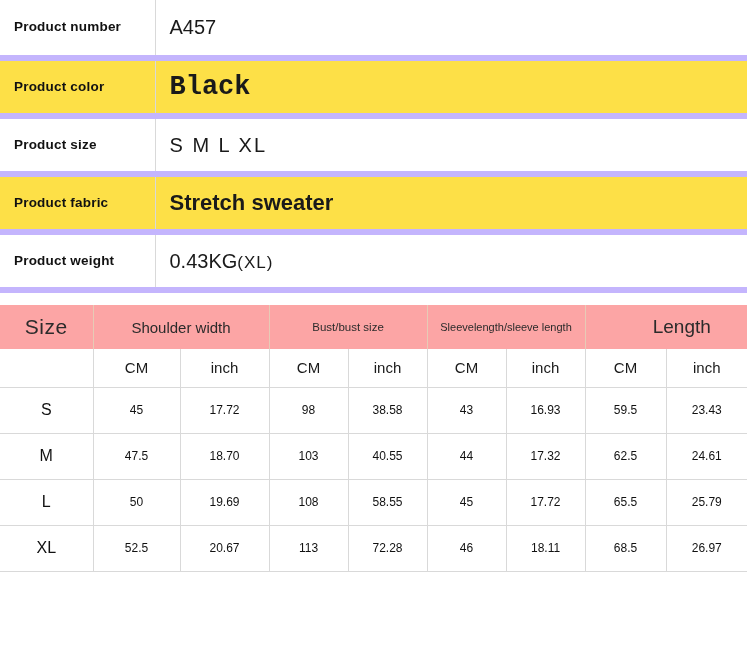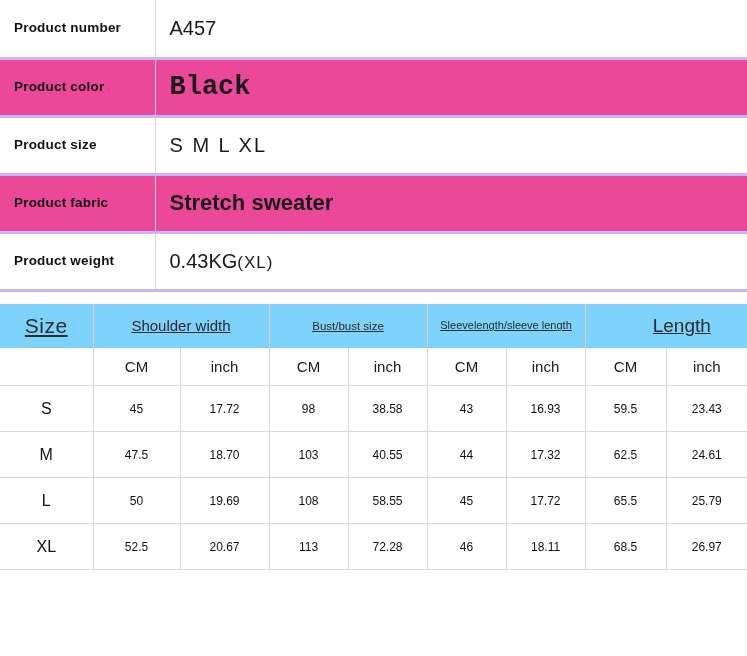--- a/index.html
+++ b/index.html
@@ -19,39 +19,39 @@
     overflow: hidden;
   }
 
   
   .spec-table {
     width: 747px;
     border-collapse: collapse;
     table-layout: fixed;
   }
   .spec-table tr {
-    border-bottom: 3px solid #c4b5fd;
+    border-bottom: 6px solid #c4b5fd;
   }
   .spec-table td {
     vertical-align: middle;
     padding: 0 14px;
   }
   .spec-label {
     width: 155px;
     font-size: 13.5px;
     font-weight: bold;
     color: #111;
     line-height: 1.25;
     letter-spacing: .2px;
     border-right: 1px solid #d9d9d9;
   }
   .spec-value {
     color: #1a1a1a;
   }
-  .row-alt td { background: #ec4899; }
+  .row-alt td { background: #fde047; }
 
   .r1 { height: 58px; }
   .r2 { height: 58px; }
   .r3 { height: 58px; }
   .r4 { height: 58px; }
   .r5 { height: 58px; }
   .r6 { height: 62px; }
 
   .val-number { font-size: 20px; }
   .val-color  { font-size: 27px; font-weight: bold; font-family: Liberation Mono, monospace; }
@@ -71,26 +71,25 @@
     border-collapse: collapse;
     table-layout: fixed;
   }
   .size-table td, .size-table th {
     text-align: center;
     vertical-align: middle;
     border: 1px solid #d9d9d9;
     font-weight: normal;
   }
   .hdr-row th {
-    background: #7dd3fc;
+    background: #fca5a5;
     color: #2b2b2b;
     height: 44px;
     border: none;
     border-right: 1px solid #e7cbb6;
-    text-decoration: underline;
   }
   .hdr-row th:last-child { border-right: none; }
   .hdr-size  { font-size: 21px; font-weight: bold; letter-spacing: .5px; }
   .hdr-shoulder { font-size: 15px; font-weight: bold; }
   .hdr-bust  { font-size: 11.5px; color: #4a4a4a; }
   .hdr-sleeve{ font-size: 11px; color: #3b3b3b; line-height: 1.15; }
   .hdr-length{ font-size: 19px; font-weight: bold; padding-left: 32px; }
 
   .unit-row td {
     height: 38px;

